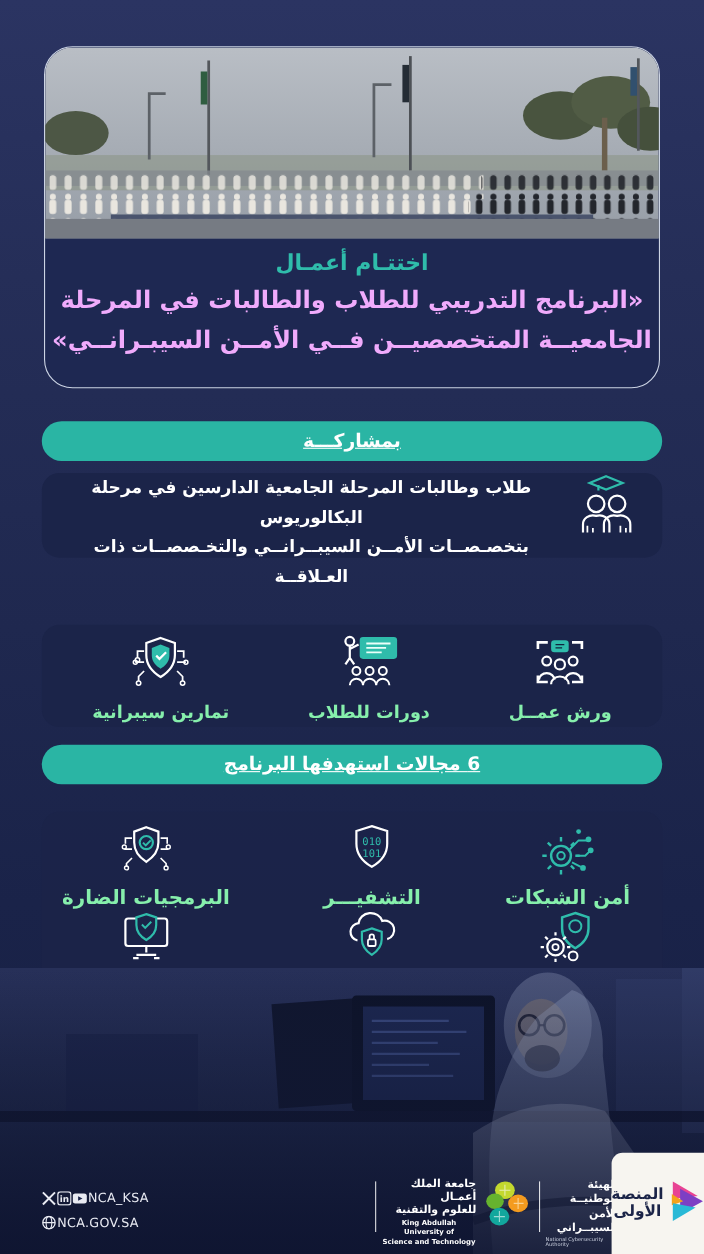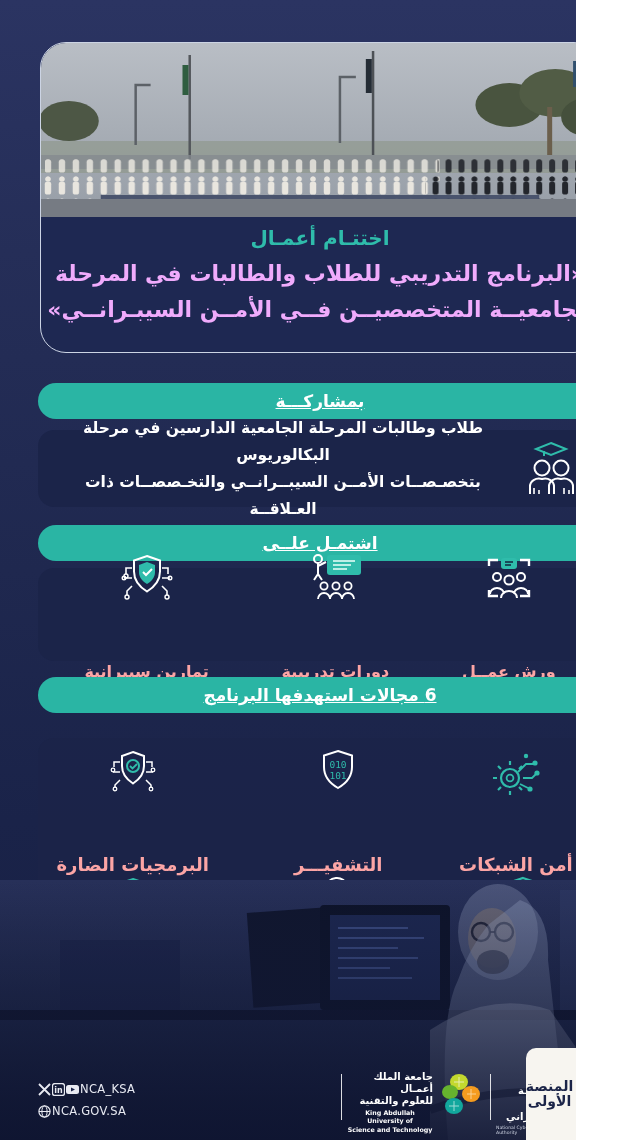--- a/index.html
+++ b/index.html
@@ -1,40 +1,40 @@
 <!DOCTYPE html>
 <html lang="ar"><head>
 <meta charset="utf-8">
 <style>
   html,body{margin:0;padding:0;}
   body{width:640px;height:1140px;overflow:hidden;font-family:"DejaVu Sans",sans-serif;}
-  .page{position:relative;width:576px;height:1140px;overflow:hidden;
+  .page{position:relative;width:640px;height:1140px;overflow:hidden;
         background:linear-gradient(180deg,#2b3462 0%,#252e58 22%,#1f284f 50%,#1a2349 72%,#171f42 100%);}
   
   .hero-card{position:absolute;left:40px;top:42px;width:560px;height:311px;border:1.3px solid #ccd4e4;
              border-radius:26px;background:#1e2852;overflow:hidden;box-sizing:border-box;}
   .hero-photo{width:100%;height:174px;overflow:hidden;}
   .hero-photo svg{display:block;width:100%;height:100%;}
   .hero-text{text-align:center;padding-top:9px;direction:rtl;}
   .kicker{color:#2fbcab;font-size:20px;font-weight:700;margin-bottom:6px;}
   .title{color:#f0abfc;font-size:22px;font-weight:700;line-height:36px;}
   
   .pill{position:absolute;left:38px;width:564px;height:36px;border-radius:18px;background:#2ab5a4;
         display:flex;align-items:center;justify-content:center;box-sizing:border-box;}
   .pill span{color:#ffffff;font-size:17px;font-weight:700;direction:rtl;text-decoration:underline;}
   
   .card{position:absolute;left:38px;width:564px;background:#1b2449;border-radius:16px;box-sizing:border-box;}
-  .card-participation{top:430px;height:77px;display:flex;align-items:center;padding:0 14px;}
+  .card-participation{top:430px;height:77px;display:flex;align-items:flex-start;padding:0 14px;}
   .p-icon{flex:0 0 74px;display:flex;justify-content:center;}
   .p-text{flex:1;text-align:center;color:#fff;font-size:15.5px;font-weight:700;line-height:27px;direction:rtl;}
   .card-included{top:568px;height:93px;display:flex;align-items:center;justify-content:space-around;padding:8px 10px 4px;}
   .card-areas{top:738px;height:167px;background:rgba(27,36,73,.92);display:grid;
               grid-template-columns:1fr 1fr 1fr;grid-template-rows:1fr 1fr;padding:10px 6px 8px;}
   .item{display:flex;flex-direction:column;align-items:center;justify-content:flex-end;gap:6px;}
-  .item .lbl{color:#fca5a5;font-weight:700;direction:rtl;white-space:nowrap;margin-top:48px;}
+  .item .lbl{color:#86efac;font-weight:700;direction:rtl;white-space:nowrap;}
   .card-included .lbl{font-size:16px;}
   .card-areas .lbl{font-size:18px;}
   
   .bottom-scene{position:absolute;left:0;top:880px;width:640px;height:260px;}
   .bottom-scene svg{display:block;width:100%;height:100%;}
   
   .footer{position:absolute;left:0;top:1062px;width:640px;height:78px;}
   .social{position:absolute;left:38px;top:18px;color:#e8eaf2;}
   .social .row{display:flex;align-items:center;gap:1px;height:18px;margin-bottom:4px;}
   .social .handle{font-size:11.5px;font-weight:400;letter-spacing:.3px;}
@@ -44,21 +44,21 @@
   .site-sub{font-size:5px;line-height:6px;color:#cdd3e2;}
   .vdiv{position:absolute;top:12px;width:1px;height:46px;background:rgba(255,255,255,.85);}
   .kaust-block{position:absolute;left:347px;top:9px;width:86px;text-align:right;color:#fff;direction:rtl;}
   .kaust-ar{font-size:10px;font-weight:700;line-height:12px;}
   .kaust-en{font-size:6.3px;font-weight:700;line-height:7.5px;direction:ltr;text-align:center;margin-top:2px;}
   .beacon{position:absolute;left:437px;top:10px;}
   .nca-block{position:absolute;left:496px;top:9px;width:66px;text-align:right;color:#fff;direction:rtl;}
   .nca-ar{font-size:10px;font-weight:700;line-height:13px;}
   .nca-en{font-size:4.6px;direction:ltr;text-align:left;color:#cdd3e2;margin-top:2px;}
   
-  .corner-banner{position:absolute;left:526px;top:1048px;width:84px;height:92px;background:#f7f5f0;
+  .corner-banner{position:absolute;left:556px;top:1048px;width:84px;height:92px;background:#f7f5f0;
                  border-radius:10px 0 0 0;display:flex;align-items:center;justify-content:center;gap:3px;}
   .banner-words{display:flex;flex-direction:column;align-items:center;color:#1b2448;font-weight:800;
                 font-size:14px;line-height:15px;direction:rtl;}
 </style>
 </head>
 <body>
 
 <div class="page">
 
   <div class="hero-card">
@@ -124,23 +124,20 @@
         <path d="M29,54 v-7 a9,8 0 0 1 12,-8 h0 a9,8 0 0 1 12,8 v7" fill="none" stroke="#fff" stroke-width="2"></path>
         <path d="M14,48 v6 M19,50 v4 M44,48 v6 M49,50 v4" stroke="#fff" stroke-width="1.6"></path>
       </svg>
     </span>
     <div class="p-text">
       <div>طلاب وطالبات المرحلة الجامعية الدارسين في مرحلة البكالوريوس</div>
       <div>بتخصـصــات الأمــن السيبــرانــي والتخـصصــات ذات العـلاقــة</div>
     </div>
   </div>
 
-  <div class="pill" style="top:525px">
-    <span>اشتمـل علــى</span>
-  </div>
 
   <div class="card card-included" dir="rtl">
     <div class="item">
       <span>
         <svg width="58" height="52" viewBox="0 0 58 52">
           <path d="M9,14 v-6 h9 M40,8 h9 v6 M9,38 v6 h9 M49,38 v6 h-9" fill="none" stroke="#fff" stroke-width="2.4"></path>
           <rect x="21" y="6" width="16" height="11" rx="3" fill="#2fbcab"></rect>
           <path d="M25,10 h8 M25,13 h6" stroke="#10243f" stroke-width="1.3"></path>
           <circle cx="17" cy="25" r="4" fill="none" stroke="#fff" stroke-width="2"></circle>
           <circle cx="41" cy="25" r="4" fill="none" stroke="#fff" stroke-width="2"></circle>
@@ -156,21 +153,21 @@
           <rect x="21" y="3" width="34" height="20" rx="3" fill="#2fbcab"></rect>
           <path d="M27,9 h22 M27,13 h18 M27,17 h14" stroke="#eafffa" stroke-width="1.6"></path>
           <circle cx="12" cy="7" r="4" fill="none" stroke="#fff" stroke-width="2"></circle>
           <path d="M12,11 v11 M12,14 l8,-4 M12,22 l-4,6 M12,22 l4,6" fill="none" stroke="#fff" stroke-width="2"></path>
           <circle cx="18" cy="34" r="3.6" fill="none" stroke="#fff" stroke-width="1.8"></circle>
           <circle cx="30" cy="34" r="3.6" fill="none" stroke="#fff" stroke-width="1.8"></circle>
           <circle cx="42" cy="34" r="3.6" fill="none" stroke="#fff" stroke-width="1.8"></circle>
           <path d="M12,47 a6,6 0 0 1 12,0 M24,47 a6,6 0 0 1 12,0 M36,47 a6,6 0 0 1 12,0" fill="none" stroke="#fff" stroke-width="1.8"></path>
         </svg>
       </span>
-      <span class="lbl">دورات تدريبية</span>
+      <span class="lbl">دورات للطلاب</span>
     </div>
     <div class="item">
       <span>
         <svg width="58" height="52" viewBox="0 0 58 52">
           <path d="M29,4 l13,4.5 v11 c0,10 -6.5,16 -13,20 c-6.5,-4 -13,-10 -13,-20 v-11 z" fill="none" stroke="#fff" stroke-width="2"></path>
           <path d="M29,10 l8,3 v7 c0,6 -4,9.5 -8,12 c-4,-2.5 -8,-6 -8,-12 v-7 z" fill="#2fbcab"></path>
           <path d="M25,20 l3,3 l6,-6" fill="none" stroke="#fff" stroke-width="2"></path>
           <path d="M14,16 h-6 v6 M14,26 h-8 M14,34 l-5,5 v4" fill="none" stroke="#fff" stroke-width="1.6"></path>
           <circle cx="8" cy="24" r="2" fill="none" stroke="#fff" stroke-width="1.4"></circle>
           <circle cx="6" cy="26" r="1.8" fill="none" stroke="#fff" stroke-width="1.4"></circle>

